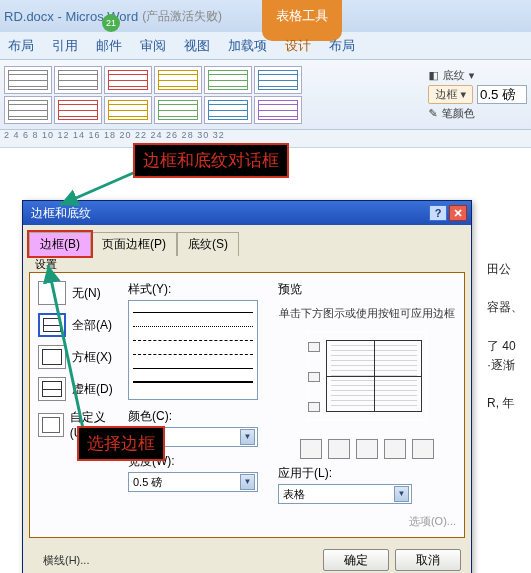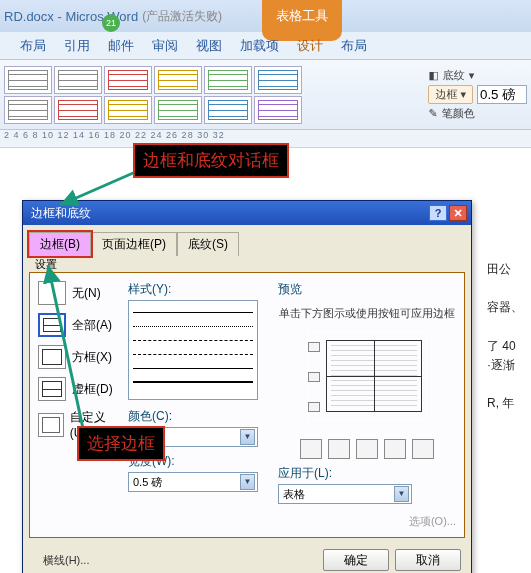--- a/index.html
+++ b/index.html
@@ -5,21 +5,21 @@
 * { box-sizing: border-box; margin: 0; padding: 0; }
 body { font-family: "Microsoft YaHei", SimSun, sans-serif; font-size: 12px; background: #fff; width: 531px; height: 573px; position: relative; overflow: hidden; }
 
 
 .titlebar { height: 32px; background: linear-gradient(#d7e5f7,#c8daf0); display: flex; align-items: center; padding-left: 4px; }
 .titlebar .doc { color: #3b6aa0; font-size: 13px; }
 .titlebar .inact { color: #888; margin-left: 4px; }
 .orange-tab { background: #e68a2e; color: #fff; padding: 16px 14px; margin-left: 40px; border-radius: 10px; font-size: 13px; }
 .save-badge { position: absolute; top: 14px; left: 102px; width: 18px; height: 18px; background: #4caf50; border-radius: 50%; color: #fff; font-size: 9px; text-align: center; line-height: 18px; }
 
-.ribbon-tabs { height: 28px; background: #e8f0fa; display: flex; align-items: flex-end; gap: 14px; padding-left: 18px; border-bottom: 1px solid #b8c8dc; }
+.ribbon-tabs { height: 28px; background: #e8f0fa; display: flex; align-items: flex-end; gap: 14px; padding-left: 6px; border-bottom: 1px solid #b8c8dc; }
 .ribbon-tabs span { color: #2a5a9a; font-size: 13px; padding: 4px 2px; }
 .ribbon-tabs .active { color: #b35900; }
 
 .ribbon-body { height: 70px; background: linear-gradient(#f4f8fd,#e4ecf7); display: flex; align-items: center; padding: 4px; gap: 4px; border-bottom: 1px solid #b8c8dc; }
 .style-grid { display: flex; gap: 2px; flex-wrap: wrap; width: 330px; }
 .style-thumb { width: 48px; height: 28px; border: 1px solid #aac; background: #fff; display: inline-block; position: relative; }
 .style-thumb::before { content:''; position:absolute; inset:3px; border:1px solid currentColor; }
 .style-thumb::after { content:''; position:absolute; left:3px; right:3px; top:50%; height:1px; background: currentColor; box-shadow: 0 -6px currentColor, 0 6px currentColor; }
 .c1{color:#888}.c2{color:#c44}.c3{color:#c90}.c4{color:#6a6}.c5{color:#48b}.c6{color:#96c}
 
@@ -56,21 +56,21 @@
 
 .set-opt { display: flex; align-items: center; gap: 6px; }
 .set-icon { width: 28px; height: 24px; border: 1px solid #888; background: #fff; position: relative; }
 .set-icon.sel { border: 2px solid #2a5aca; }
 .set-icon::before { content:''; position:absolute; inset:3px; border:1px solid #666; }
 .set-icon.none::before { border:none; }
 .set-icon.box::before { border:1px solid #333; }
 .set-icon.all::before { border:1px solid #333; }
 .set-icon.all::after { content:''; position:absolute; left:3px; right:3px; top:50%; height:1px; background:#333; }
 
-.lbl { font-size: 12px; color: #0c4a6e; margin-bottom: 2px; }
+.lbl { font-size: 12px; color: #000000; margin-bottom: 2px; }
 .style-list { width: 130px; height: 100px; border: 1px solid #7f9db9; background: #fff; padding: 4px; overflow: hidden; }
 .sl-line { height: 8px; border-bottom: 1px solid #000; margin-bottom: 6px; }
 .sl-dash { border-bottom: 1px dashed #000; }
 .sl-dot { border-bottom: 1px dotted #000; }
 .sl-thick { border-bottom: 2px solid #000; }
 
 .combo { width: 130px; height: 20px; border: 1px solid #7f9db9; background: #fff; display: flex; align-items: center; padding: 0 2px; margin-bottom: 6px; }
 .combo .cv { flex: 1; font-size: 11px; padding-left: 2px; }
 .dd-btn { width: 15px; height: 16px; background: linear-gradient(#dbe6f4,#b8cde8); border: 1px solid #7f9db9; text-align: center; line-height: 14px; font-size: 8px; color: #2a4a7a; }
 

